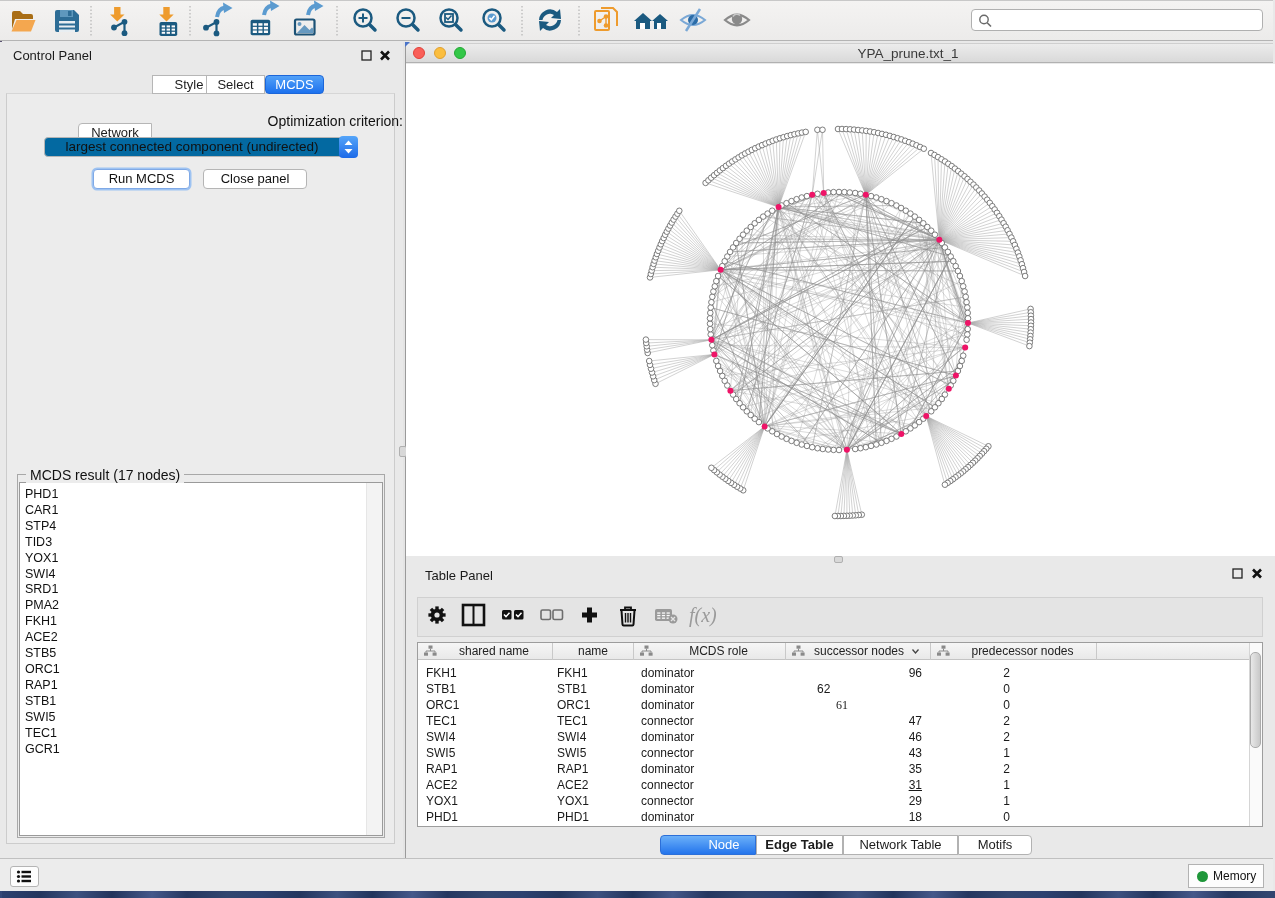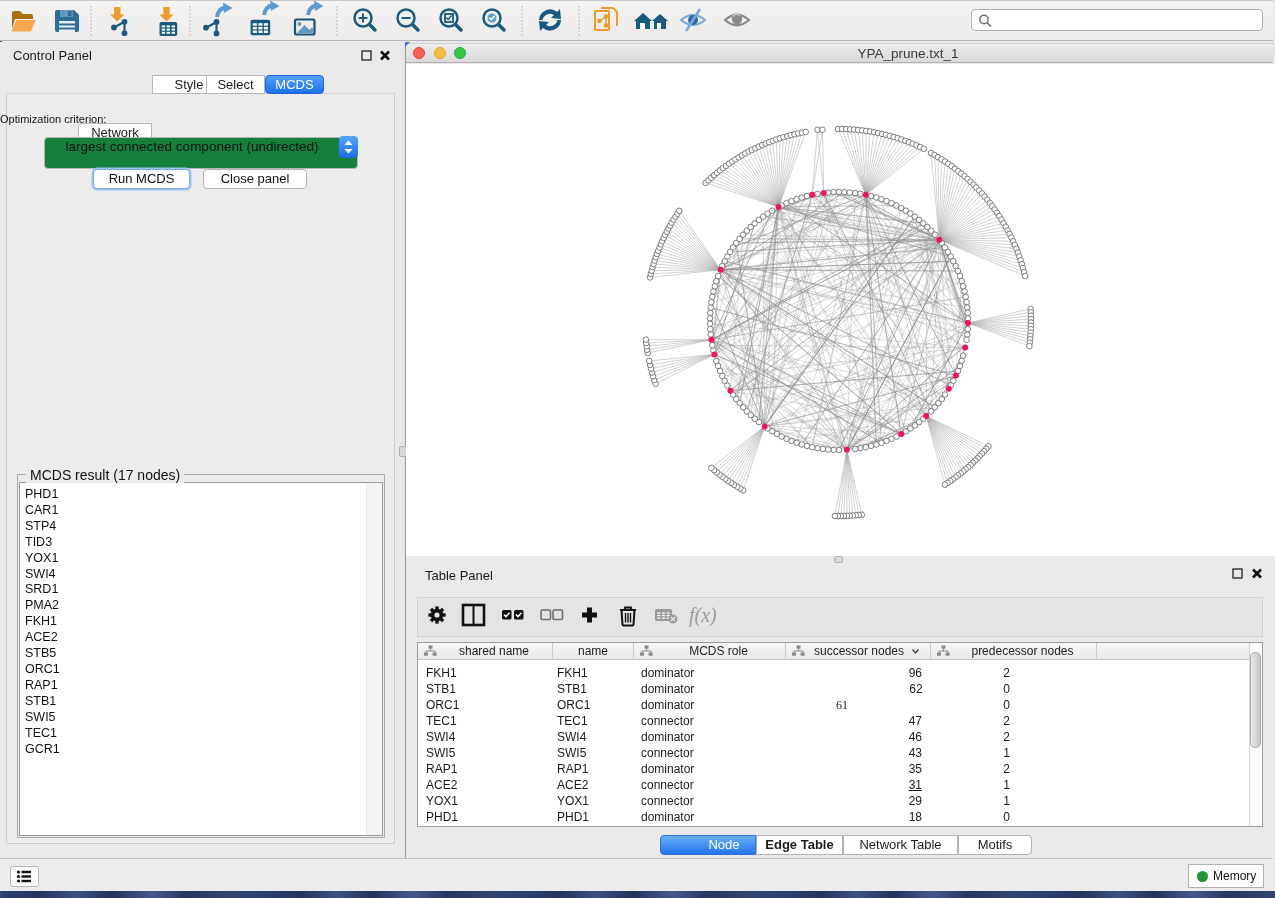--- a/index.html
+++ b/index.html
@@ -10,22 +10,22 @@
 #wall2 { left:2px; top:891px; width:1273px; height:7px; background:repeating-linear-gradient(93deg,#2d4170 0px,#24365e 38px,#3d5180 75px,#22345c 110px,#45588a 150px,#253760 185px,#31456f 225px,#2d4170 260px); }
 #win { left:2px; top:0; width:1273px; height:891px; background:#e9e9e9; border-radius:0 0 0 6px; }
 #toolbar { left:0px; top:0; width:1273px; height:41px; background:linear-gradient(180deg,#f4f3f2,#ecebea); border-top:1px solid #c8c8c8; border-bottom:1px solid #b4b4b4; }
 #search { left:971px; top:9px; width:292px; height:22px; background:#fff; border:1px solid #b0b0b0; border-radius:4px; }
 
 #cp { left:0; top:42px; width:403px; height:816px; background:#e9e9e9; }
 #cp-title { left:13px; top:48px; font-size:13px; color:#1a1a1a; }
 .tab { position:absolute; top:75px; height:19px; background:#fff; border:1px solid #b6b6b6; font-size:13px; color:#1c1c1c; text-align:center; line-height:17px; }
 #tab-mcds { background:linear-gradient(180deg,#52a1f8,#1c71ee); color:#fff; border:1px solid #1c66d9; border-radius:4px; }
 #cp-body { left:6px; top:93px; width:389px; height:751px; background:#ececec; border:1px solid #cccccc; border-top:1px solid #d6d6d6; }
-#opt-label { left:0; top:113px; width:403px; text-align:left; font-size:11px; color:#111; }
-#dd { left:44px; top:137px; width:314px; height:32px; background:#15803d; border:1px solid #b5b5b5; border-radius:4px; font-size:13.5px; color:#111; text-align:center; line-height:18px; padding-right:18px; }
+#opt-label { left:0; top:113px; width:403px; text-align:right; font-size:14px; color:#111; }
+#dd { left:44px; top:137px; width:314px; height:20px; background:#0369a1; border:1px solid #b5b5b5; border-radius:4px; font-size:13.5px; color:#111; text-align:center; line-height:18px; padding-right:18px; }
 #dd-btn { left:339px; top:136px; width:19px; height:22px; border-radius:4px; background:linear-gradient(180deg,#55a5f9,#1d6ae8); }
 .btn { position:absolute; background:#fff; border:1px solid #b5b5b5; border-radius:4px; font-size:13px; color:#111; text-align:center; }
 #btn-run { left:93px; top:169px; width:97px; height:20px; line-height:18px; box-shadow:0 0 0 1.5px #9ec3f2; border-color:#7fa9e6; }
 #btn-close { left:203px; top:169px; width:104px; height:20px; line-height:18px; }
 
 #grp { left:17px; top:474px; width:368px; height:364px; border:1px solid #a8a8a8; }
 #grp-label { left:26px; top:467px; background:#ececec; padding:0 4px; font-size:14px; color:#111; }
 #grp-list { left:19px; top:482px; width:364px; height:354px; background:#fff; border:1px solid #9a9a9a; font-size:12.5px; color:#111; line-height:15.9px; padding:4px 0 0 5px; }
 #grp-sb { left:366px; top:483px; width:16px; height:352px; background:#f3f3f3; border-left:1px solid #e6e6e6; }
 
@@ -652,21 +652,21 @@
       </svg></span>predecessor nodes</div>
 <div class="abs th" style="left:1097px;top:643px;width:153px;border-right:none;"></div>
 <div class="abs td" style="left:426px;top:665px;">FKH1</div>
 <div class="abs td" style="left:557px;top:665px;">FKH1</div>
 <div class="abs td" style="left:641px;top:665px;">dominator</div>
 <div class="abs td" style="left:862px;top:665px;width:60px;text-align:right;">96</div>
 <div class="abs td" style="left:950px;top:665px;width:60px;text-align:right;">2</div>
 <div class="abs td" style="left:426px;top:681px;">STB1</div>
 <div class="abs td" style="left:557px;top:681px;">STB1</div>
 <div class="abs td" style="left:641px;top:681px;">dominator</div>
-<div class="abs td" style="left:886px;top:681px;width:60px;text-align:center;">62</div>
+<div class="abs td" style="left:817px;top:681px;width:60px;text-align:left;">62</div>
 <div class="abs td" style="left:950px;top:681px;width:60px;text-align:right;">0</div>
 <div class="abs td" style="left:426px;top:697px;">ORC1</div>
 <div class="abs td" style="left:557px;top:697px;">ORC1</div>
 <div class="abs td" style="left:641px;top:697px;">dominator</div>
 <div class="abs td" style="left:836px;top:697px;width:60px;text-align:left;font-family:Liberation Serif, serif;">61</div>
 <div class="abs td" style="left:950px;top:697px;width:60px;text-align:right;">0</div>
 <div class="abs td" style="left:426px;top:713px;">TEC1</div>
 <div class="abs td" style="left:557px;top:713px;">TEC1</div>
 <div class="abs td" style="left:641px;top:713px;">connector</div>
 <div class="abs td" style="left:862px;top:713px;width:60px;text-align:right;">47</div>

